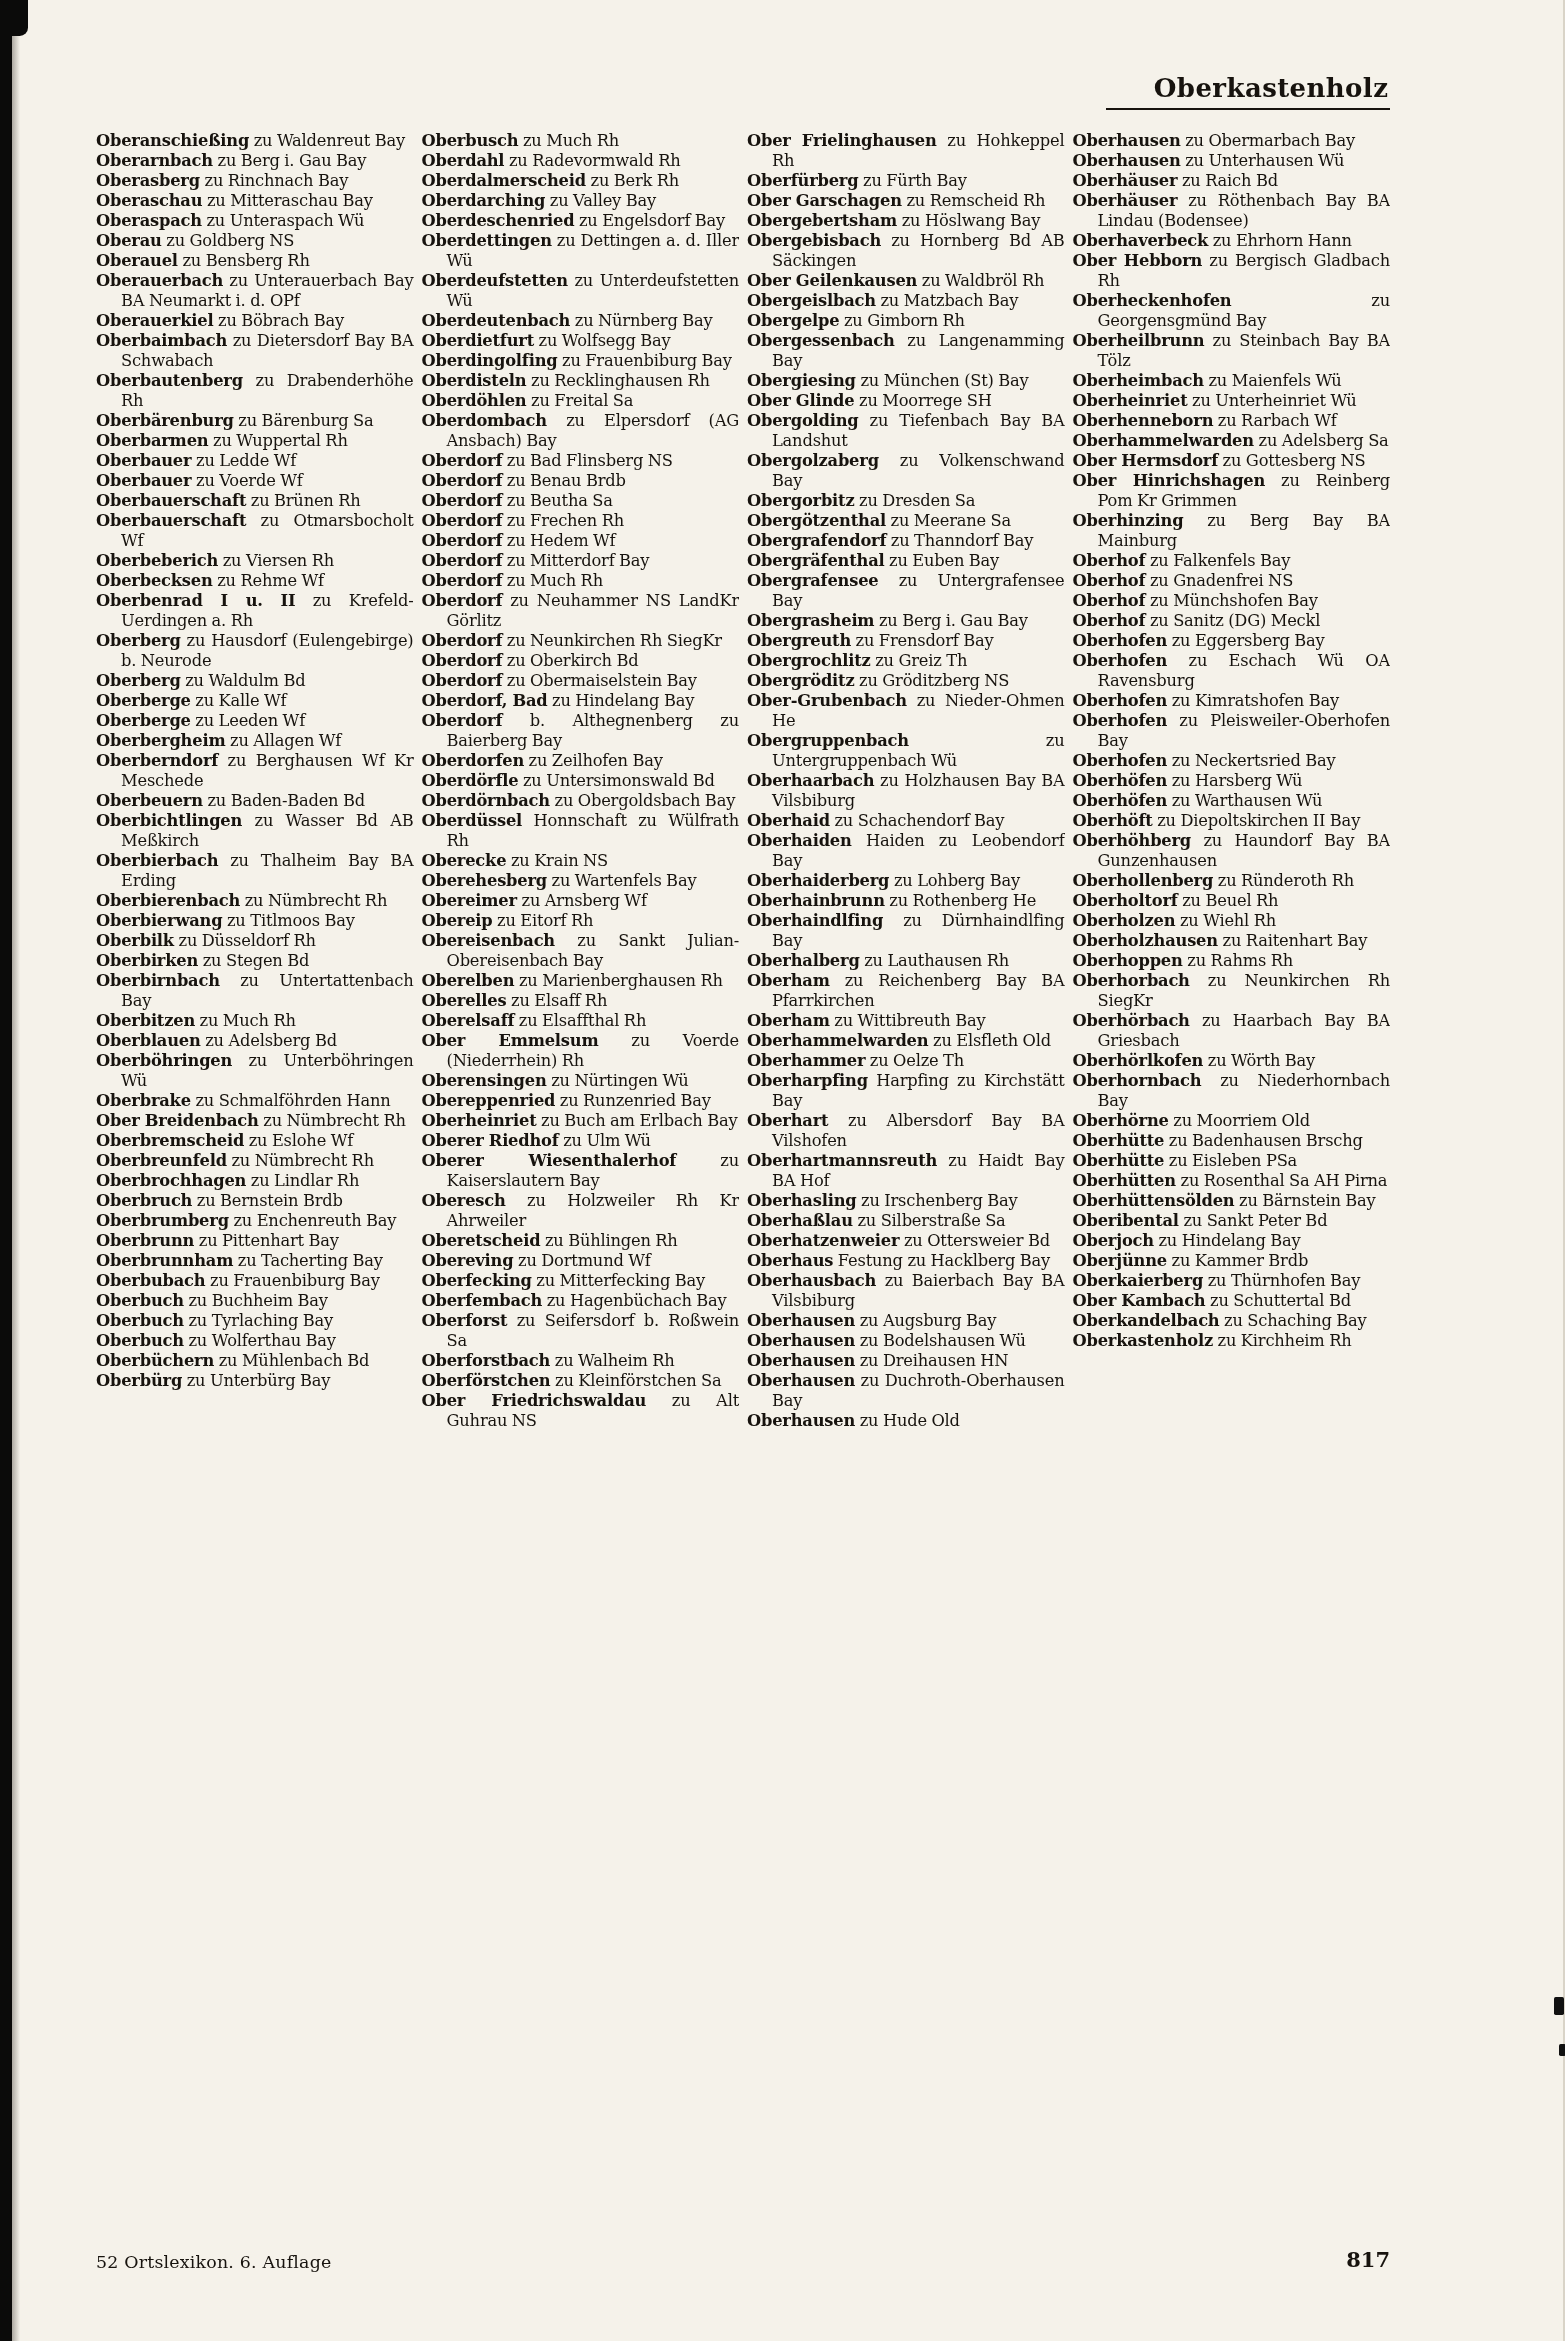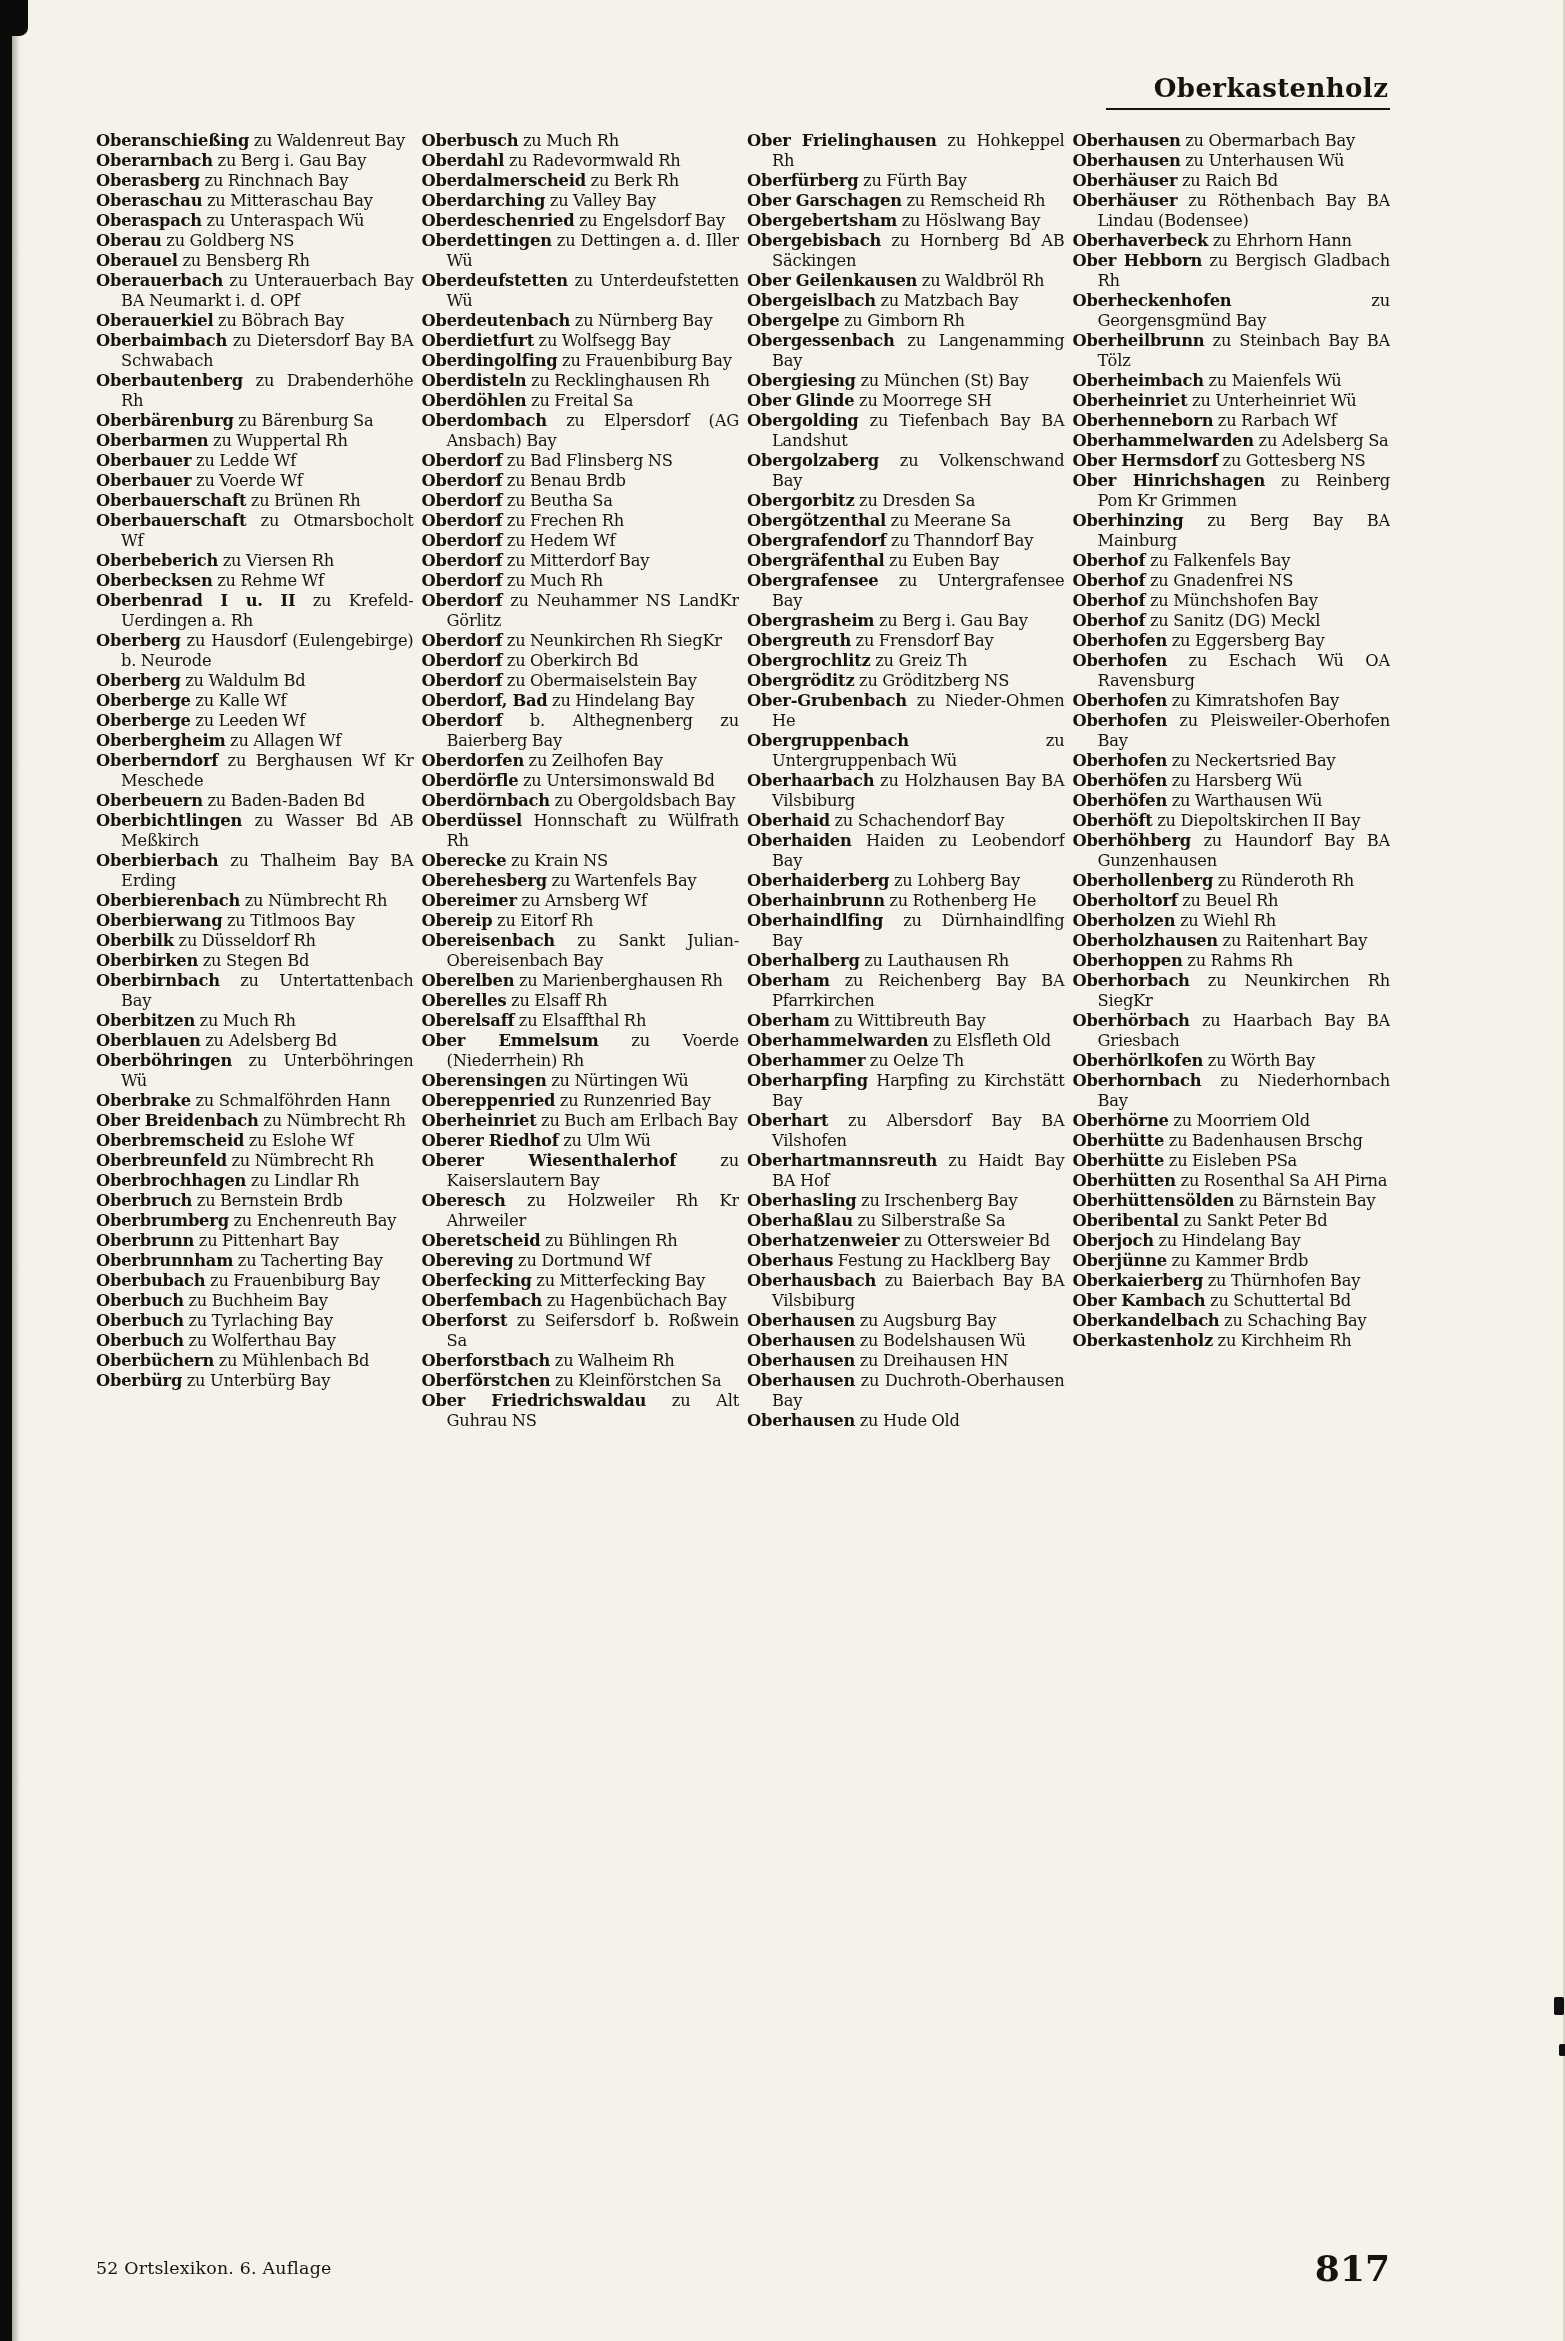--- a/index.html
+++ b/index.html
@@ -32,24 +32,24 @@
   .col{flex:1 1 0;height:2093px;overflow:hidden;}
 
   .entry{
     font-size:16.3px;line-height:20px;text-align:justify;
     padding-left:25px;text-indent:-25px;letter-spacing:-0.2px;
     word-spacing:-0.4px;
   }
   .entry .hw{font-weight:bold;}
 
   .footer{
-    display:flex;justify-content:space-between;align-items:center;margin-top:23px;
+    display:flex;justify-content:space-between;align-items:flex-end;margin-top:23px;
   }
   .footer .sig{font-size:17.4px;letter-spacing:0.2px;}
-  .footer .pagenum{font-weight:bold;font-size:36px;}
+  .footer .pagenum{font-weight:bold;font-size:21px;}
 </style>
 </head>
 <body>
 
 <div class="page">
 
   <div class="edge-left"></div>
   <div class="edge-left-shadow"></div>
   <div class="corner-blob"></div>
   <div class="edge-right"></div>

